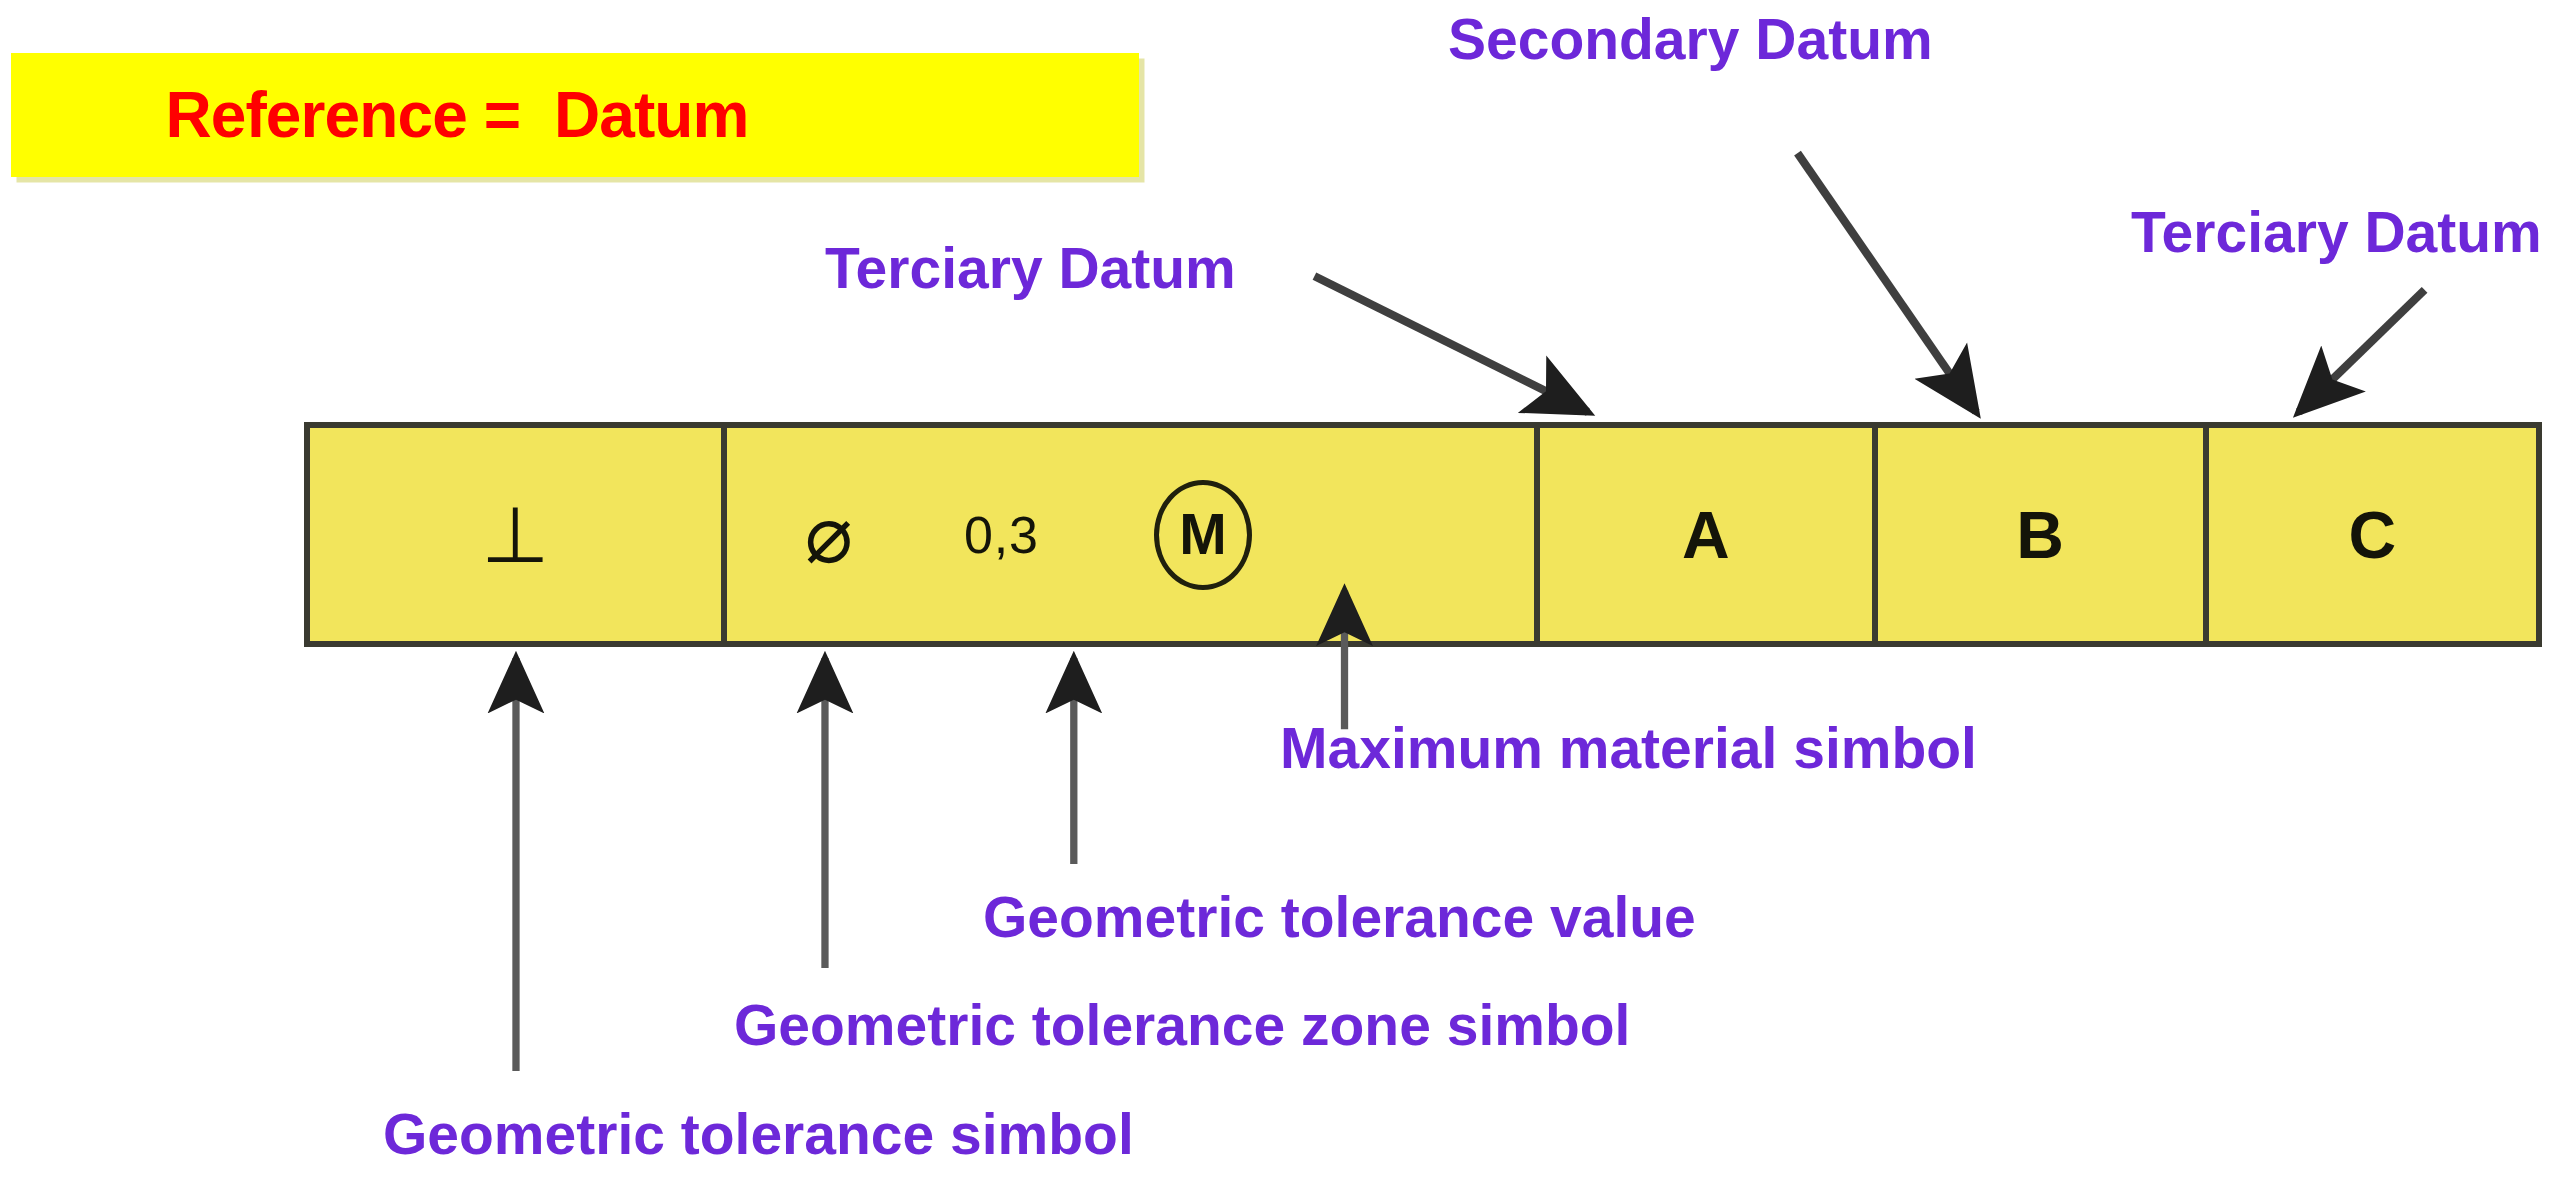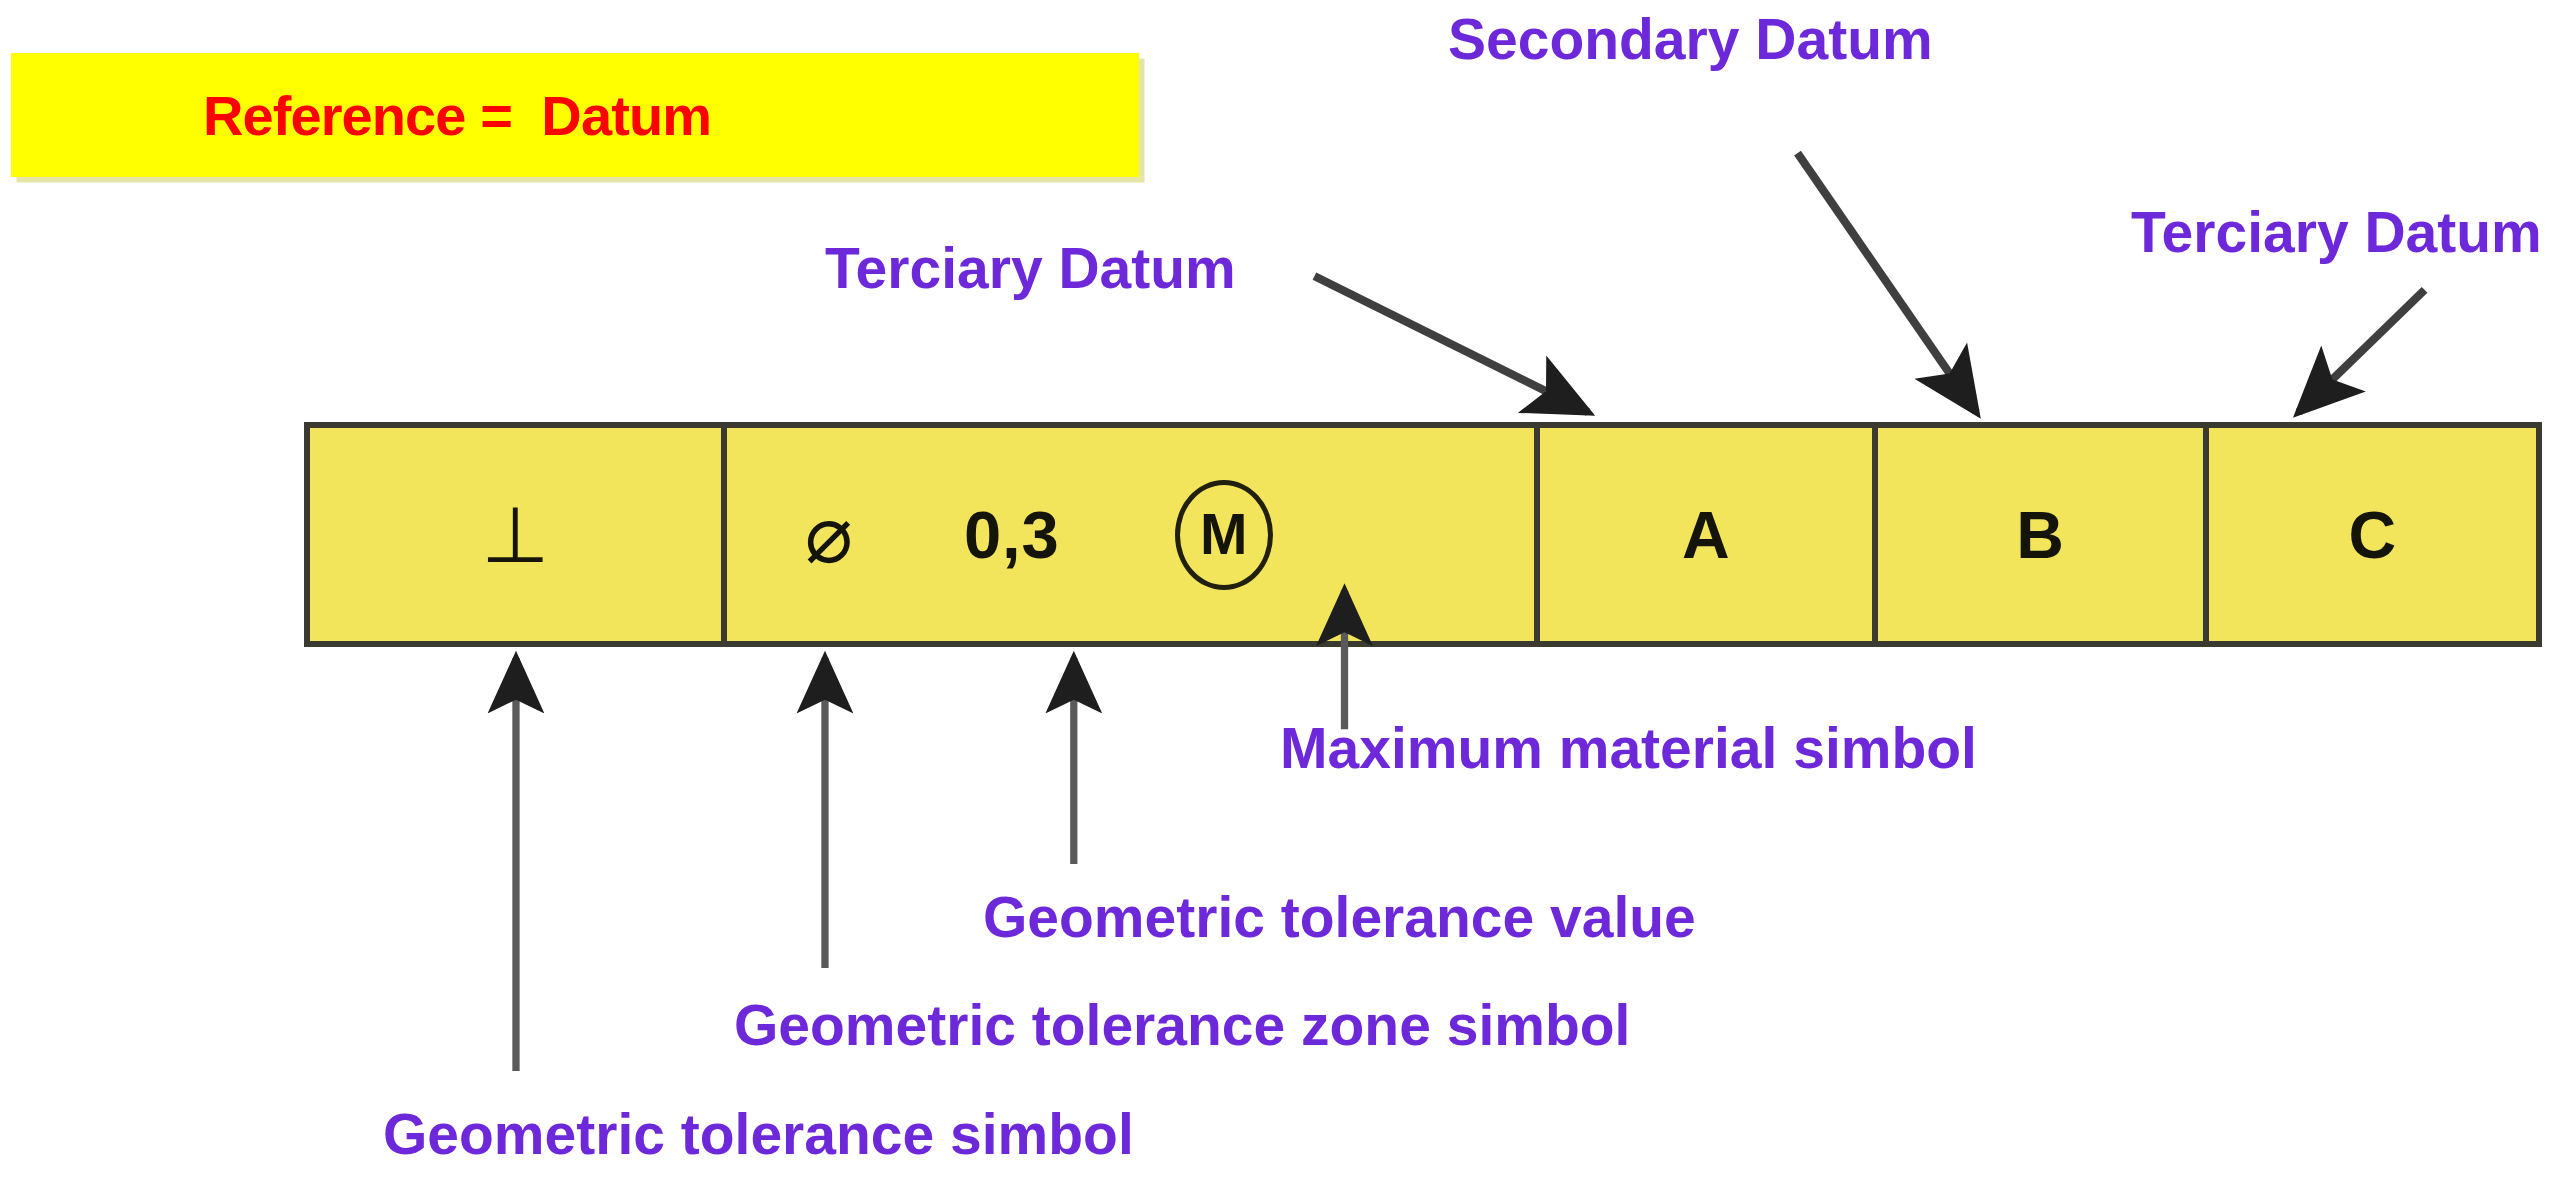--- a/index.html
+++ b/index.html
@@ -29,21 +29,21 @@
   #highlight-text {
     position: absolute;
     left: 11px;
     top: 53px;
     width: 892px;
     height: 124px;
     display: flex;
     align-items: center;
     justify-content: center;
     color: #FF0000;
-    font-size: 56px;
+    font-size: 64px;
     font-weight: bold;
     font-family: "Liberation Sans Narrow", "Liberation Sans", sans-serif;
     letter-spacing: -0.9px;
     white-space: pre;
   }
 
   
   #fcf {
     position: absolute;
     left: 304px;
@@ -81,22 +81,22 @@
     line-height: 1;
     font-family: "DejaVu Sans", sans-serif;
   }
   .dia-glyph {
     font-size: 80px;
     font-weight: normal;
     line-height: 1;
     font-family: "DejaVu Sans", sans-serif;
   }
   .tol-value {
-    font-size: 67px;
-    font-weight: bold;
+    font-size: 52px;
+    font-weight: normal;
     font-family: "Liberation Sans Narrow", "Liberation Sans", sans-serif;
     letter-spacing: 0.9px;
   }
   .mmc-badge {
     width: 88px;
     height: 100px;
     border: 5.5px solid #20200d;
     border-radius: 50%;
     display: flex;
     align-items: center;

